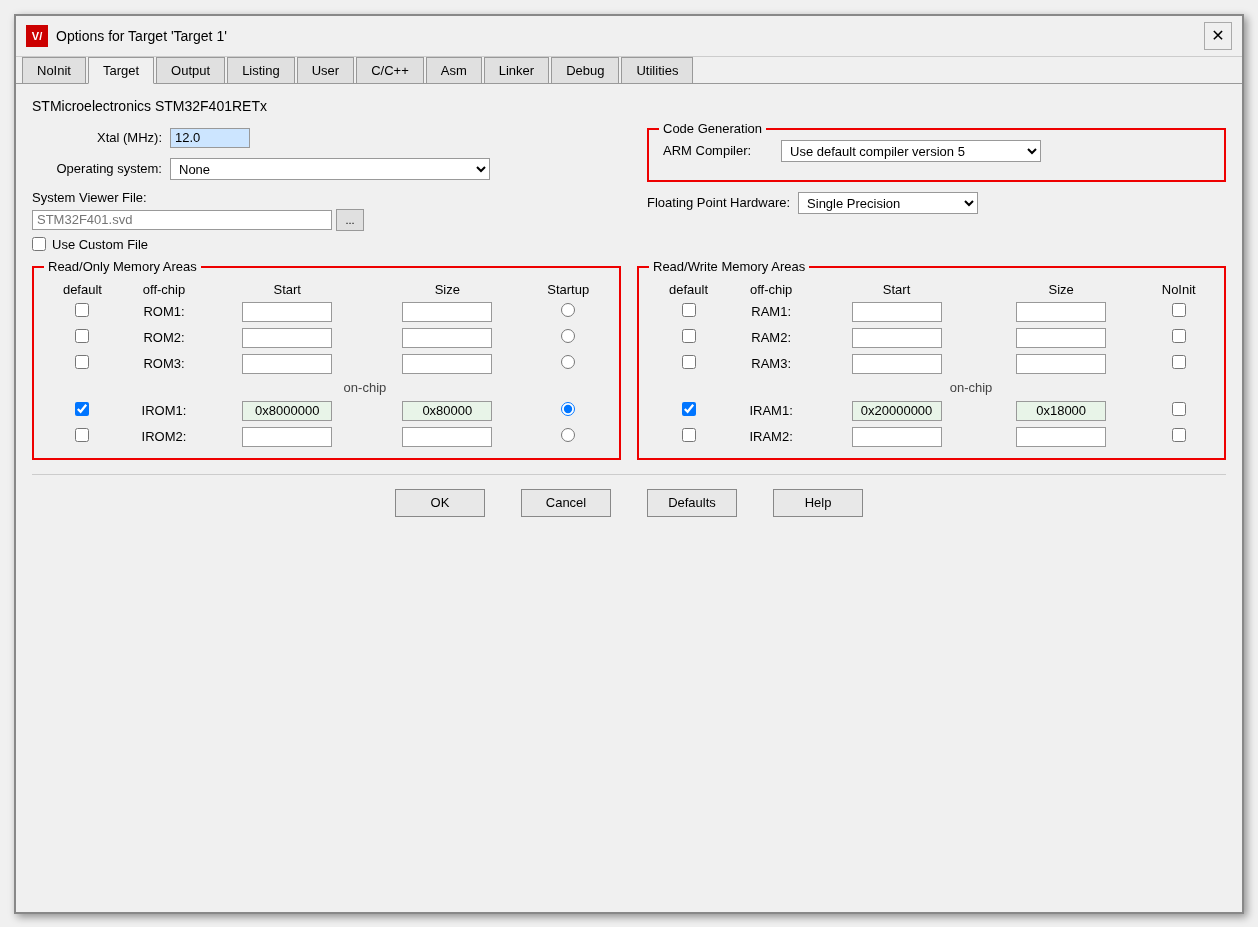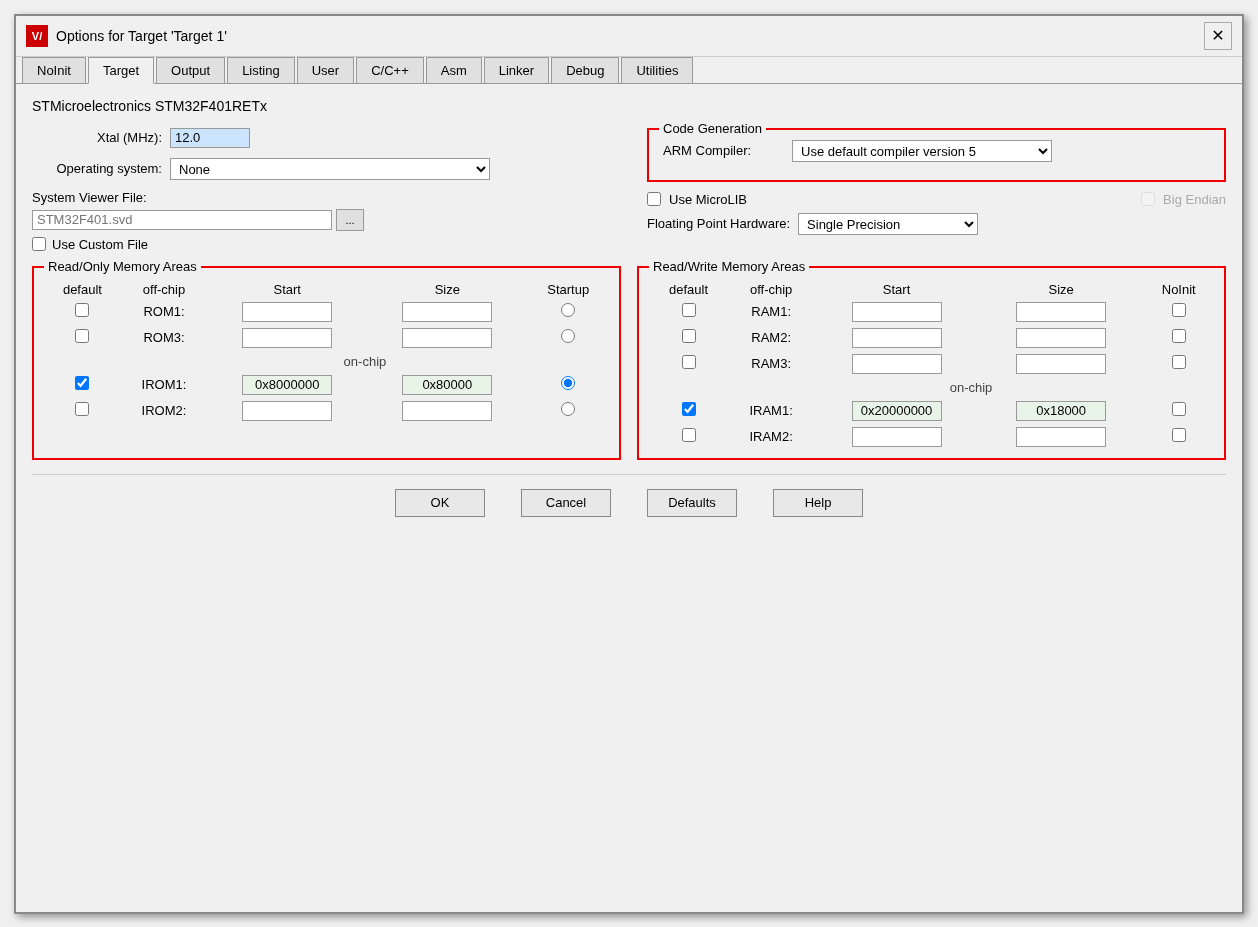--- a/index.html
+++ b/index.html
@@ -169,21 +169,21 @@
       position: absolute;
       top: -9px;
       left: 10px;
       background: #f0f0f0;
       padding: 0 4px;
       font-size: 13px;
     }
     .compiler-row {
       display: flex;
       align-items: center;
-      gap: 19px;
+      gap: 8px;
       margin-bottom: 8px;
     }
     .compiler-label { min-width: 110px; }
     .compiler-select { width: 260px; }
     .options-section {
       margin-top: 10px;
     }
     .option-row {
       display: flex;
       align-items: center;
@@ -337,27 +337,20 @@
             <span class="compiler-label">ARM Compiler:</span>
             <select class="compiler-select">
               <option>Use default compiler version 5</option>
               <option>Use default compiler version 6</option>
               <option>V5.06 update 6 (build 750)</option>
             </select>
           </div>
         </div>
 
         <div class="options-section">
-          <div class="option-row">
-            <input type="checkbox" style="">
-            <span>Use MicroLIB</span>
-            <span style="flex:1;"></span>
-            <input type="checkbox" class="disabled-check" disabled="" style="">
-            <span style="color:#aaa;">Big Endian</span>
-          </div>
           <div class="fpu-row">
             <span class="fpu-label">Floating Point Hardware:</span>
             <select class="fpu-select">
               <option>Not Used</option>
               <option selected="">Single Precision</option>
               <option>Double Precision</option>
             </select>
           </div>
         </div>
       </div>
@@ -380,20 +373,27 @@
           <tbody>
 
             <tr>
               <td><input type="checkbox" style=""></td>
               <td>ROM1:</td>
               <td><input type="text" value="" style=""></td>
               <td><input type="text" value="" style=""></td>
               <td><input type="radio" name="ro_startup" style=""></td>
             </tr>
 
+            <tr>
+              <td><input type="checkbox" style=""></td>
+              <td>ROM2:</td>
+              <td><input type="text" value="" style=""></td>
+              <td><input type="text" value="" style=""></td>
+              <td><input type="radio" name="ro_startup" style=""></td>
+            </tr>
 
             <tr>
               <td><input type="checkbox" style=""></td>
               <td>ROM3:</td>
               <td><input type="text" value="" style=""></td>
               <td><input type="text" value="" style=""></td>
               <td><input type="radio" name="ro_startup" style=""></td>
             </tr>
 
             <tr>

